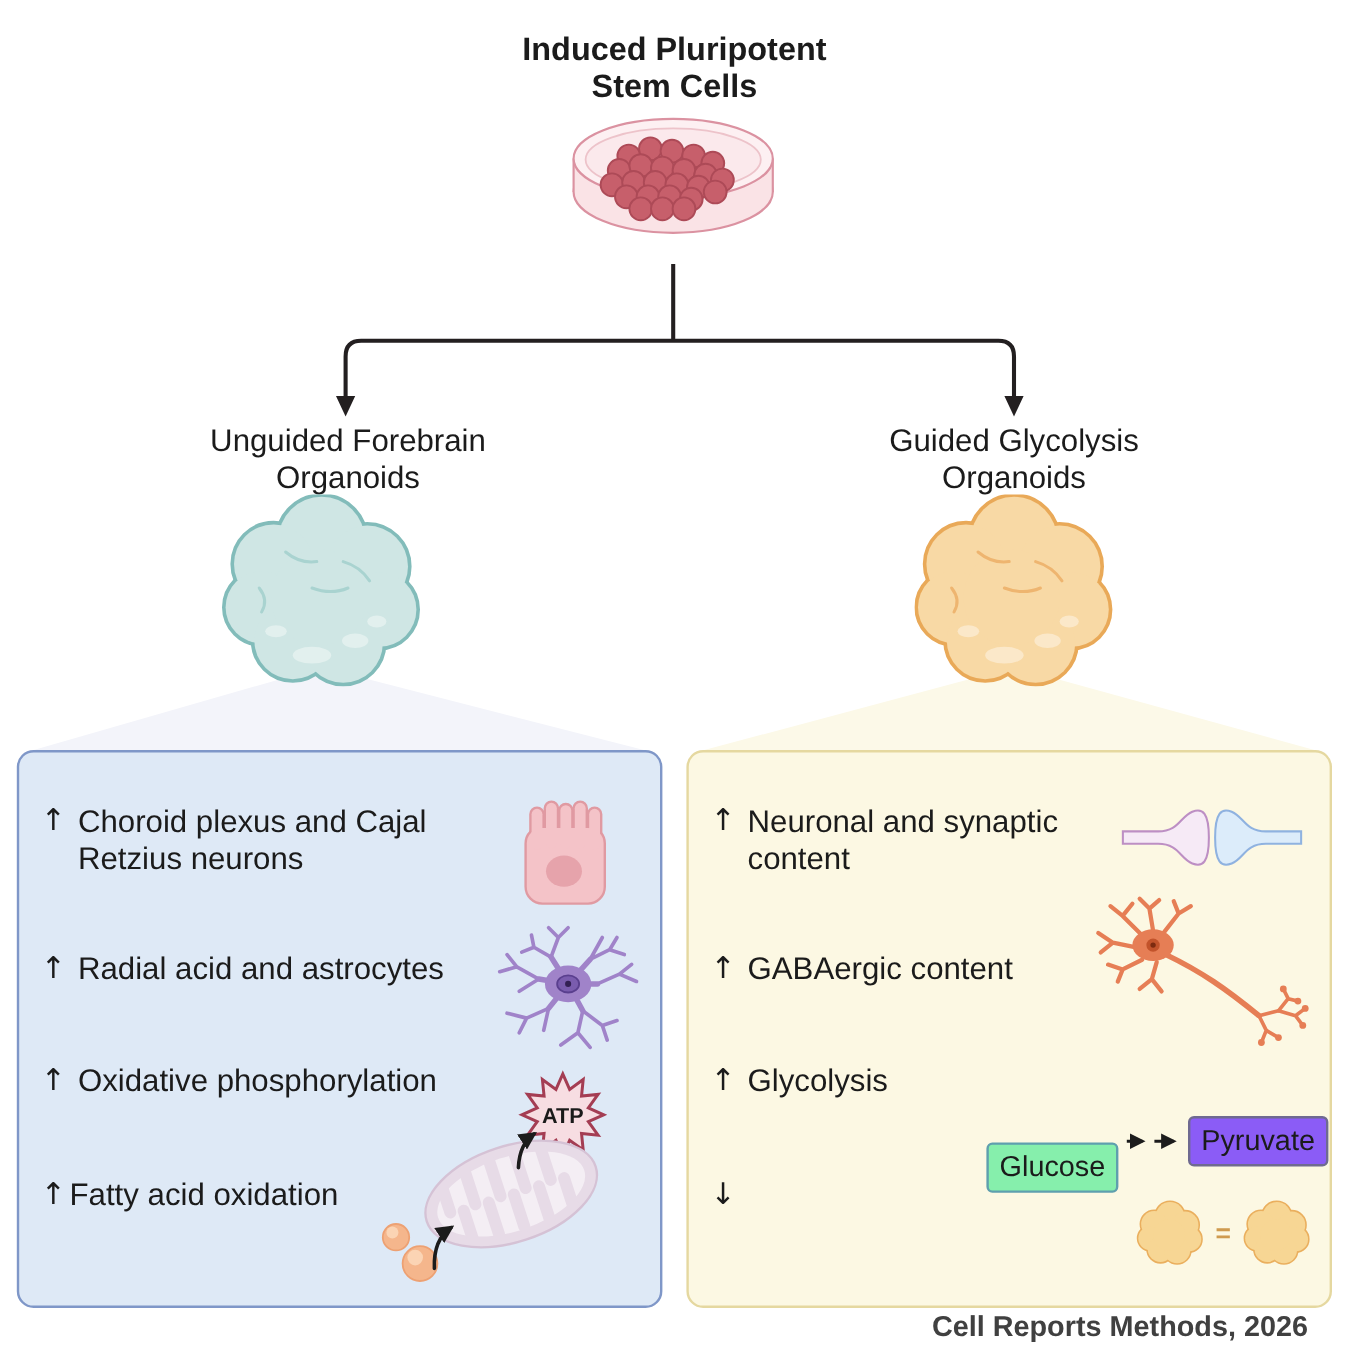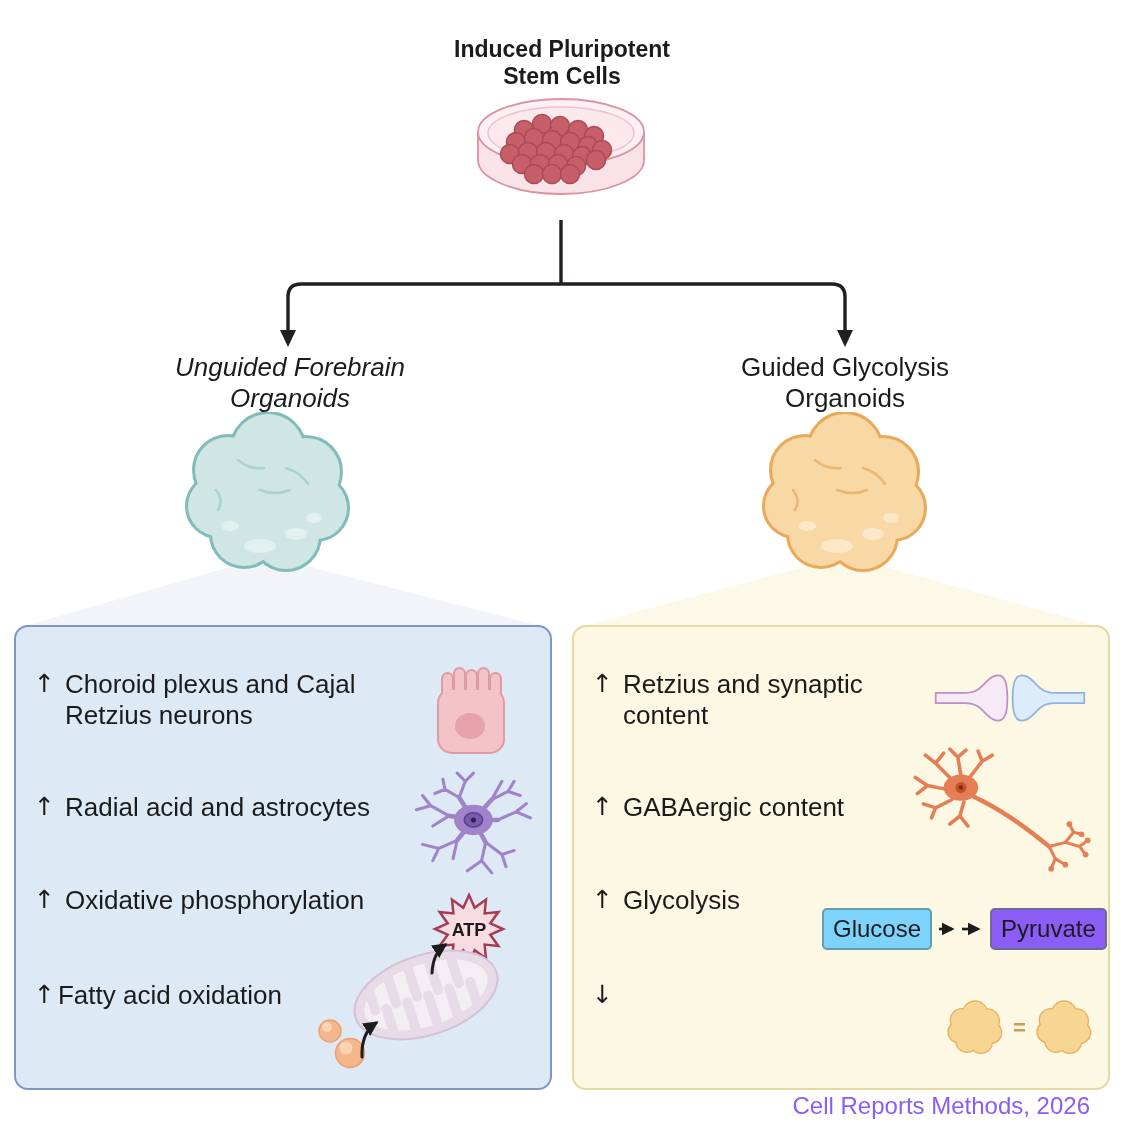--- a/index.html
+++ b/index.html
@@ -4,27 +4,27 @@
 <style>
   html,body{margin:0;padding:0;background:#ffffff;}
   #canvas{
     position:relative;width:1125px;height:1131px;background:#ffffff;
     font-family:"Liberation Sans",sans-serif;color:#1b1b1b;overflow:hidden;
   }
   .prewrap{white-space:pre-line;}
   .abs{position:absolute;}
   
   .main-title{
-    left:362px;top:36px;width:400px;text-align:center;
-    font-size:23px;line-height:1.16;font-weight:700;color:#1b1b1b;
+    left:362px;top:26px;width:400px;text-align:center;
+    font-size:27px;line-height:1.16;font-weight:700;color:#1b1b1b;
   }
   .branch-label{
     top:352px;width:300px;text-align:center;font-size:26px;line-height:1.2;color:#1b1b1b;
   }
-  .branch-label.left{left:140px;font-style:italic;}
+  .branch-label.left{left:140px;}
   .branch-label.right{left:695px;}
   
   .panel{
     position:absolute;top:625px;width:538px;height:465px;border-radius:14px;box-sizing:border-box;
   }
   .panel.left{left:14px;background:#dee9f6;border:2px solid #7f97c8;}
   .panel.right{left:572px;background:#fcf8e3;border:2px solid #e5d8a0;}
   .row{position:absolute;left:18px;display:flex;gap:10px;align-items:flex-start;}
   .row.tight{gap:3px;}
   .row .up-arrow,.row .down-arrow{
@@ -33,28 +33,28 @@
   .row .item-text{font-size:26px;line-height:1.18;}
   .r1{top:42px;}
   .r2{top:165px;}
   .r3{top:258px;}
   .r4{top:353px;}
   
   .glyco{position:absolute;left:248px;top:281px;display:flex;align-items:center;gap:6px;}
   .metab-box{
     font-size:24px;line-height:1;padding:7px 9px;border-radius:5px;border:2px solid;color:#1b1b1b;
   }
-  .metab-box.glucose{background:#7dd3fc;border-color:#5f9fae;}
+  .metab-box.glucose{background:#86efac;border-color:#5f9fae;margin-top:44px;}
   .metab-box.pyruvate{background:#8b5cf6;border-color:#6f6a90;}
   
   .equality{position:absolute;left:372px;top:372px;display:flex;align-items:center;gap:9px;}
   .equals{font-size:22px;font-weight:700;color:#cf9b50;}
   
   .footer{
-    left:690px;top:1092px;width:400px;text-align:right;font-size:24px;color:#8b5cf6;
+    left:690px;top:1092px;width:400px;text-align:right;font-size:24px;color:#404040;font-weight:bold;
   }
   svg{display:block;}
 </style>
 </head>
 <body>
 
 <div id="canvas">
 
   <svg width="0" height="0" style="position:absolute" aria-hidden="true">
     <defs>
@@ -247,21 +247,21 @@
       </g>
       <path d="M48,168 Q47,144 62,134" fill="none" stroke="#1c1c1c" stroke-width="3" stroke-linecap="round" marker-end="url(#ah)"></path>
       <path d="M118,84 Q119,64 131,56" fill="none" stroke="#1c1c1c" stroke-width="3" stroke-linecap="round" marker-end="url(#ah)"></path>
     </svg>
   </div>
 
   <div class="panel right">
 
     <div class="row r1">
       <span class="up-arrow">↑</span>
-      <span class="item-text prewrap">Retzius and synaptic
+      <span class="item-text prewrap">Neuronal and synaptic
 content</span>
     </div>
     <svg class="abs" style="left:360px;top:36px" width="152" height="70" viewBox="0 0 176 66">
       <path d="M2,27 L36,27 C56,27 57,13 69,8 C79,4 85,9 85,33 C85,57 79,62 69,58 C57,53 56,39 36,39 L2,39 Z" fill="#f6eaf6" stroke="#bd8fc4" stroke-width="2"></path>
       <path d="M2,27 L36,27 C56,27 57,13 69,8 C79,4 85,9 85,33 C85,57 79,62 69,58 C57,53 56,39 36,39 L2,39 Z" transform="translate(176,0) scale(-1,1)" fill="#dcecfa" stroke="#8fb2e0" stroke-width="2"></path>
     </svg>
 
     <div class="row r2">
       <span class="up-arrow">↑</span>
       <span class="item-text">GABAergic content</span>

